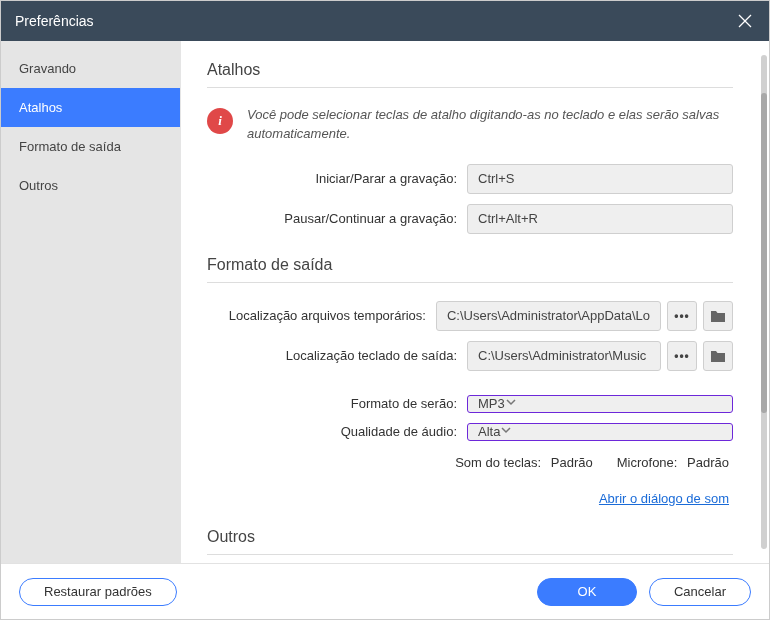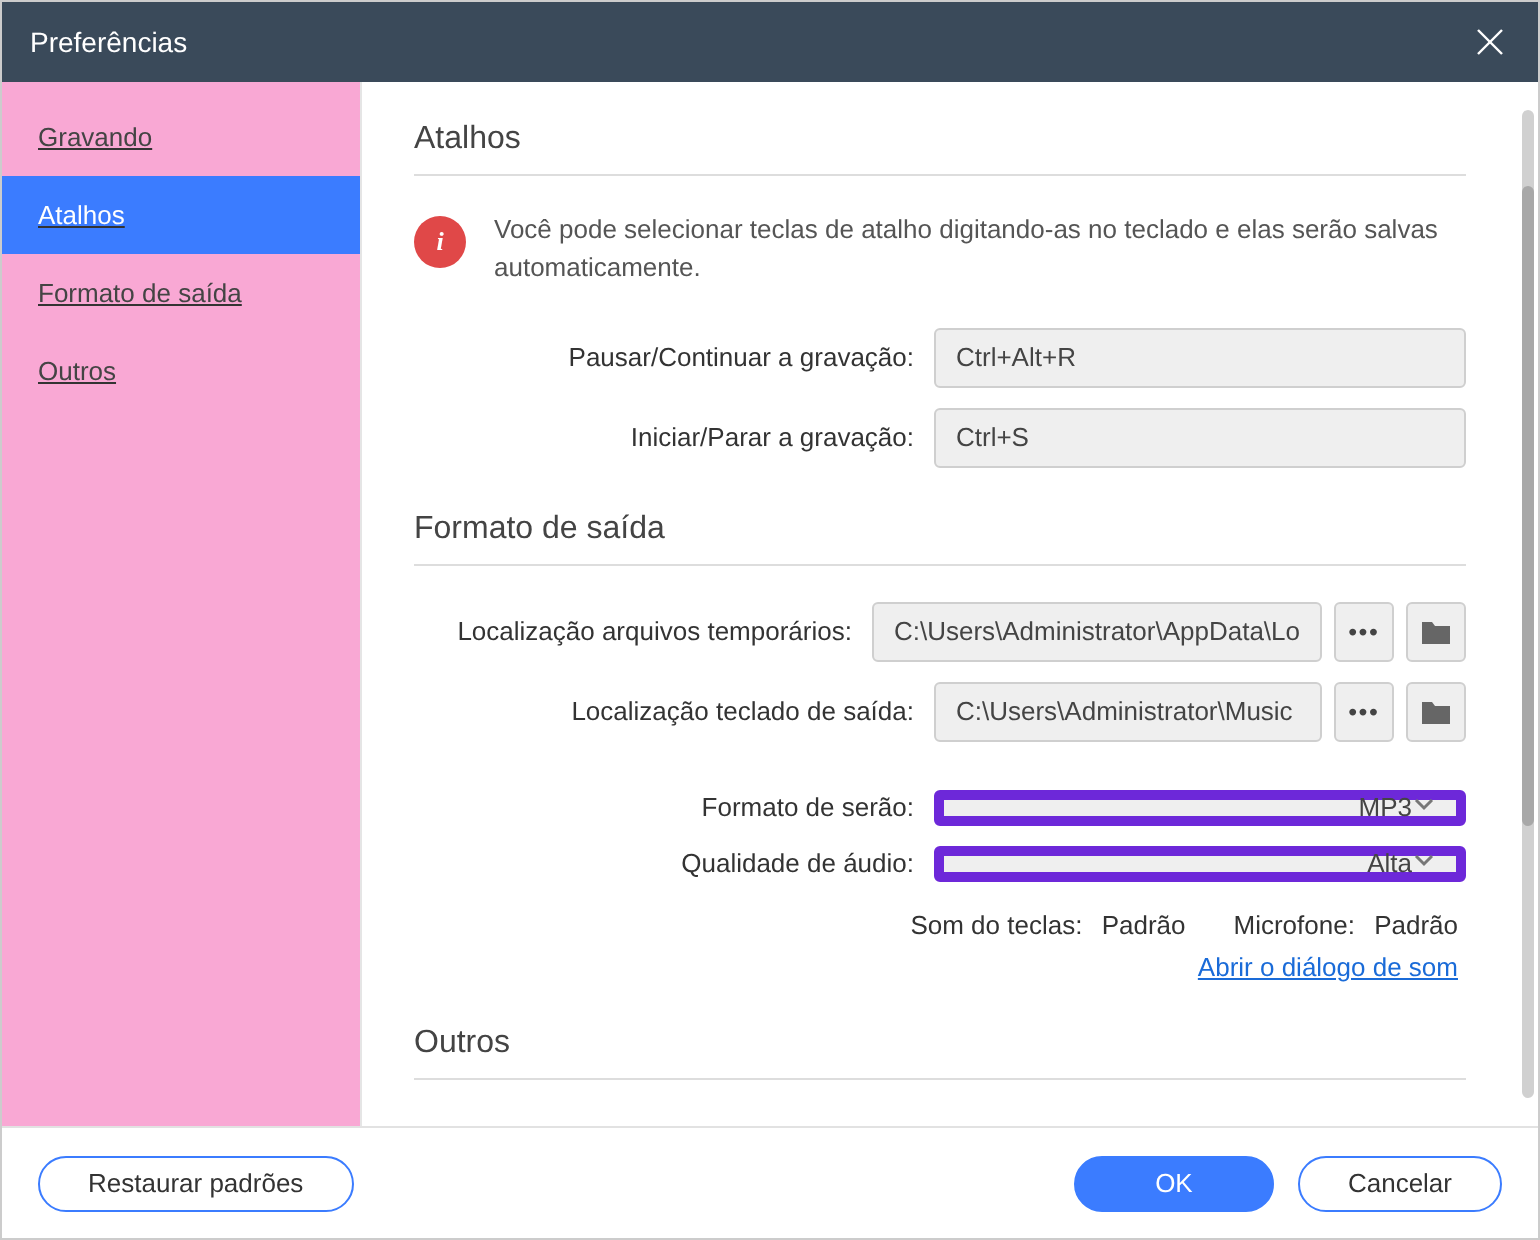--- a/index.html
+++ b/index.html
@@ -5,57 +5,57 @@
 * { box-sizing: border-box; margin: 0; padding: 0; }
 body { font-family: "Segoe UI", Tahoma, sans-serif; font-size: 13px; color: #333; background: #fff; width: 770px; height: 620px; overflow: hidden; }
 .dialog { width: 770px; height: 620px; display: flex; flex-direction: column; border: 1px solid #ccc; }
 
 .titlebar { height: 40px; background: #3a4a5a; color: #fff; display: flex; align-items: center; padding: 0 14px; justify-content: space-between; }
 .titlebar .title { font-size: 14px; }
 .titlebar .close { width: 20px; height: 20px; display: flex; align-items: center; justify-content: center; cursor: pointer; }
 .titlebar .close svg { stroke: #fff; }
 
 .body { flex: 1; display: flex; min-height: 0; }
-.sidebar { width: 180px; background: #f9a8d4; border-right: 1px solid #e5e5e5; padding-top: 8px; text-decoration: underline; }
+.sidebar { width: 180px; background: #e5e5e5; border-right: 1px solid #e5e5e5; padding-top: 8px; }
 .side-item { padding: 12px 18px; font-size: 13px; color: #444; cursor: pointer; }
 .side-item.active { background: #3b7cff; color: #fff; }
 
 .content { flex: 1; position: relative; overflow: hidden; }
 .content-inner { position: absolute; inset: 0 10px 0 0; overflow-y: auto; padding: 20px 26px 20px 26px; }
 .scrollbar { position: absolute; right: 2px; top: 14px; bottom: 14px; width: 6px; background: #d0d0d0; border-radius: 3px; }
 .scrollbar-thumb { position: absolute; left: 0; right: 0; top: 38px; height: 320px; background: #a8a8a8; border-radius: 3px; }
 
 h2.section { font-size: 16px; font-weight: 400; color: #444; border-bottom: 1px solid #ddd; padding-bottom: 8px; margin-top: 22px; margin-bottom: 18px; }
 h2.section.first { margin-top: 0; }
 
 .info-row { display: flex; align-items: flex-start; gap: 14px; }
 .info-icon { width: 26px; height: 26px; border-radius: 50%; background: #e04848; color: #fff; display: flex; align-items: center; justify-content: center; font-size: 13px; font-weight: bold; flex-shrink: 0; margin-top: 2px; font-family: Georgia, serif; font-style: italic; }
-.info-text { font-size: 13px; color: #555; line-height: 1.45; }
+.info-text { font-size: 13px; color: #555; line-height: 1.45; font-style: italic; }
 
 .field-row { display: flex; align-items: center; margin-bottom: 10px; }
 .field-label { width: 260px; text-align: right; padding-right: 10px; font-size: 13px; color: #333; }
 .field-ctrl { flex: 1; display: flex; align-items: center; gap: 6px; }
 
 .textbox { flex: 1; height: 30px; border: 1px solid #cfcfcf; background: #efefef; border-radius: 3px; padding: 0 10px; font-size: 13px; color: #444; display: flex; align-items: center; overflow: hidden; white-space: nowrap; min-width: 0; }
-.select { flex: 1; height: 18px; border: 5px solid #6d28d9; background: #efefef; border-radius: 3px; padding: 0 10px; font-size: 13px; color: #444; display: flex; align-items: center; justify-content: flex-end; cursor: pointer; }
+.select { flex: 1; height: 18px; border: 1px solid #6d28d9; background: #efefef; border-radius: 3px; padding: 0 10px; font-size: 13px; color: #444; display: flex; align-items: center; justify-content: flex-start; cursor: pointer; }
 .select .chev svg { stroke: #777; }
 
 .sq-btn { width: 30px; height: 30px; border: 1px solid #cfcfcf; background: #efefef; border-radius: 3px; display: flex; align-items: center; justify-content: center; cursor: pointer; font-weight: bold; color: #444; flex-shrink: 0; }
 .sq-btn .dots { letter-spacing: 1px; font-size: 12px; }
 .sq-btn.folder svg { fill: #666; }
 
 .group-top { margin-top: 20px; margin-bottom: 20px; }
 .group-gap { margin-top: 24px; }
 
 .defaults-row { display: flex; align-items: center; justify-content: flex-end; gap: 24px; margin-top: 14px; padding-right: 4px; font-size: 13px; color: #333; }
 .defaults-row span.lbl { color: #333; }
 .defaults-row span.val { color: #333; margin-left: 6px; }
 
 .link { color: #1a6bd8; text-decoration: underline; cursor: pointer; }
-.link-row { text-align: right; margin-top: 6px; padding-right: 4px; }
+.link-row { text-align: right; margin-top: 21px; padding-right: 4px; }
 
 .footer { height: 56px; border-top: 1px solid #e2e2e2; display: flex; align-items: center; padding: 0 18px; justify-content: space-between; }
 .btn { height: 28px; padding: 0 24px; border-radius: 14px; border: 1px solid #3b7cff; font-size: 13px; cursor: pointer; display: inline-flex; align-items: center; justify-content: center; background: #fff; color: #333; text-align: center; }
 .btn.primary { background: #3b7cff; color: #fff; border-color: #3b7cff; min-width: 100px; }
 .btn.outline { color: #333; }
 .footer-right { display: flex; gap: 12px; }
 </style>
 </head>
 <body>
 
@@ -83,29 +83,29 @@
       <div class="content-inner">
 
         <h2 class="section first">Atalhos</h2>
         <div class="info-row">
           <div class="info-icon">i</div>
           <div class="info-text">Você pode selecionar teclas de atalho digitando-as no teclado e elas serão salvas automaticamente.</div>
         </div>
 
         <div class="group-top">
           <div class="field-row">
+            <div class="field-label">Iniciar/Parar a gravação:</div>
+            <div class="field-ctrl">
+              <div class="textbox">Ctrl+S</div>
+            </div>
+          </div>
+          <div class="field-row">
             <div class="field-label">Pausar/Continuar a gravação:</div>
             <div class="field-ctrl">
               <div class="textbox">Ctrl+Alt+R</div>
-            </div>
-          </div>
-          <div class="field-row">
-            <div class="field-label">Iniciar/Parar a gravação:</div>
-            <div class="field-ctrl">
-              <div class="textbox">Ctrl+S</div>
             </div>
           </div>
         </div>
 
         <h2 class="section">Formato de saída</h2>
 
         <div class="field-row">
           <div class="field-label">Localização arquivos temporários:</div>
           <div class="field-ctrl">
             <div class="textbox">C:\Users\Administrator\AppData\Lo</div>

